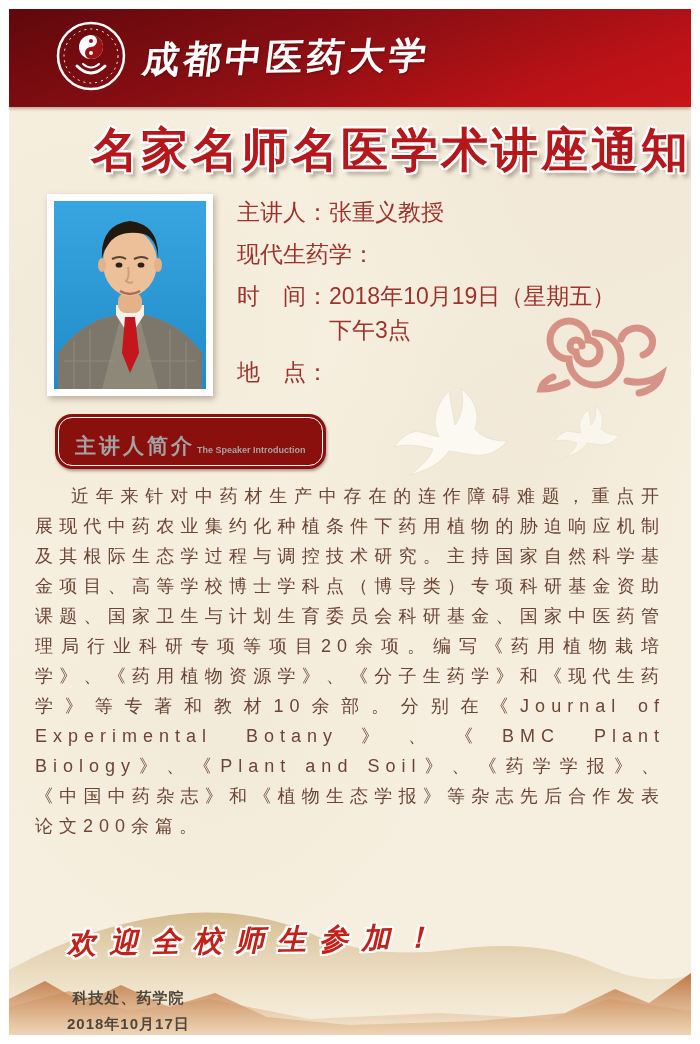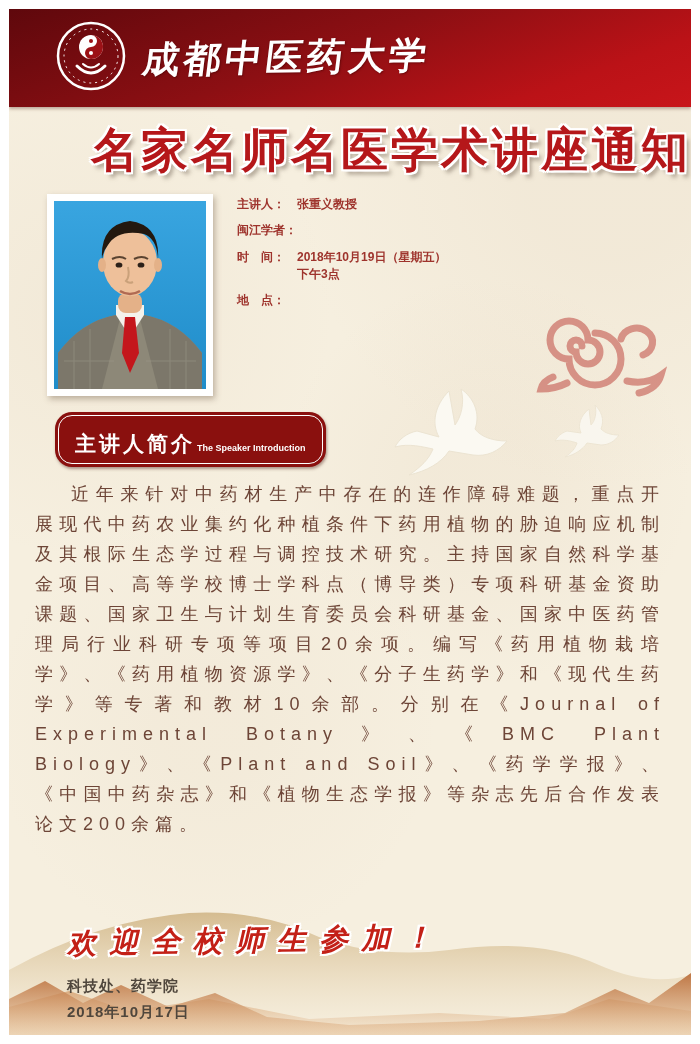--- a/index.html
+++ b/index.html
@@ -39,49 +39,49 @@
       4px 5px 4px rgba(110,95,80,.55);
   }
   
   .info-section{display:flex;margin:14px 30px 0 38px;}
   .photo-frame{
     flex:0 0 auto;width:152px;height:188px;background:#ffffff;
     padding:7px;box-shadow:2px 3px 6px rgba(120,100,80,.45);
   }
   .photo-frame svg{display:block;}
   .info-rows{flex:1;margin-left:24px;margin-top:2px;}
-  .info-row{display:flex;margin-bottom:9px;color:#9e332c;font-weight:bold;font-size:12px;line-height:1.45;gap:12px;}
+  .info-row{display:flex;margin-bottom:9px;color:#9e332c;font-weight:normal;font-size:23px;line-height:1.45;}
   .info-label{white-space:nowrap;}
   .info-value{flex:1;}
   .info-value span{display:block;}
   
   .ribbon{
     display:inline-block;margin:16px 0 0 46px;background:#8a100e;border-radius:17px;
     padding:3px;box-shadow:1px 2px 3px rgba(100,60,50,.5);
   }
   .ribbon-inner{
     border:1px solid #ffffff;border-radius:14px;padding:14px 16px 5px 16px;
-    color:#ffffff;white-space:nowrap;
+    color:#a3a3a3;white-space:nowrap;
   }
   .ribbon-cn{font-size:21px;font-weight:bold;letter-spacing:3px;}
   .ribbon-en{font-size:9px;font-weight:bold;margin-left:2px;}
   
   .bio{margin:12px 26px 0 26px;color:#6d4537;font-size:18px;line-height:30px;
        text-align:justify;letter-spacing:6px;}
   .bio p{margin:0 0 8px 0;text-indent:2em;}
   
   .footer{position:absolute;left:0;right:0;top:912px;z-index:3;display:flex;
           justify-content:space-between;align-items:flex-start;padding:0 48px 0 58px;flex-direction:column;}
   .welcome{
     font-size:29px;font-weight:bold;font-style:italic;color:#c32017;letter-spacing:13px;
     transform:rotate(-1deg);white-space:nowrap;
     text-shadow:-2px -2px 0 #fff,2px -2px 0 #fff,-2px 2px 0 #fff,2px 2px 0 #fff,
                 -2px 0 0 #fff,2px 0 0 #fff,0 -2px 0 #fff,0 2px 0 #fff;
   }
-  .credits{margin-top:12px;color:#4f463c;font-weight:bold;
+  .credits{margin-top:24px;text-align:center;color:#4f463c;font-weight:bold;
            font-size:15px;line-height:1.7;letter-spacing:1px;}
   
   .doves{position:absolute;left:380px;top:372px;z-index:1;}
   .cloud-motif{position:absolute;right:6px;top:300px;z-index:1;opacity:.75;}
   .mountains{position:absolute;left:0;bottom:0;width:100%;height:140px;z-index:1;}
 </style>
 </head>
 <body>
 
 <div class="poster">
@@ -151,21 +151,21 @@
       </svg>
     </div>
     <div class="info-rows">
       <div class="info-row">
         <span class="info-label">主讲人：</span>
         <span class="info-value">
           <span>张重义教授</span>
         </span>
       </div>
       <div class="info-row">
-        <span class="info-label">闽江学者：</span>
+        <span class="info-label">现代生药学：</span>
       </div>
       <div class="info-row">
         <span class="info-label">时　间：</span>
         <span class="info-value">
           <span>2018年10月19日（星期五）</span>
           <span>下午3点</span>
         </span>
       </div>
       <div class="info-row">
         <span class="info-label">地　点：</span>

